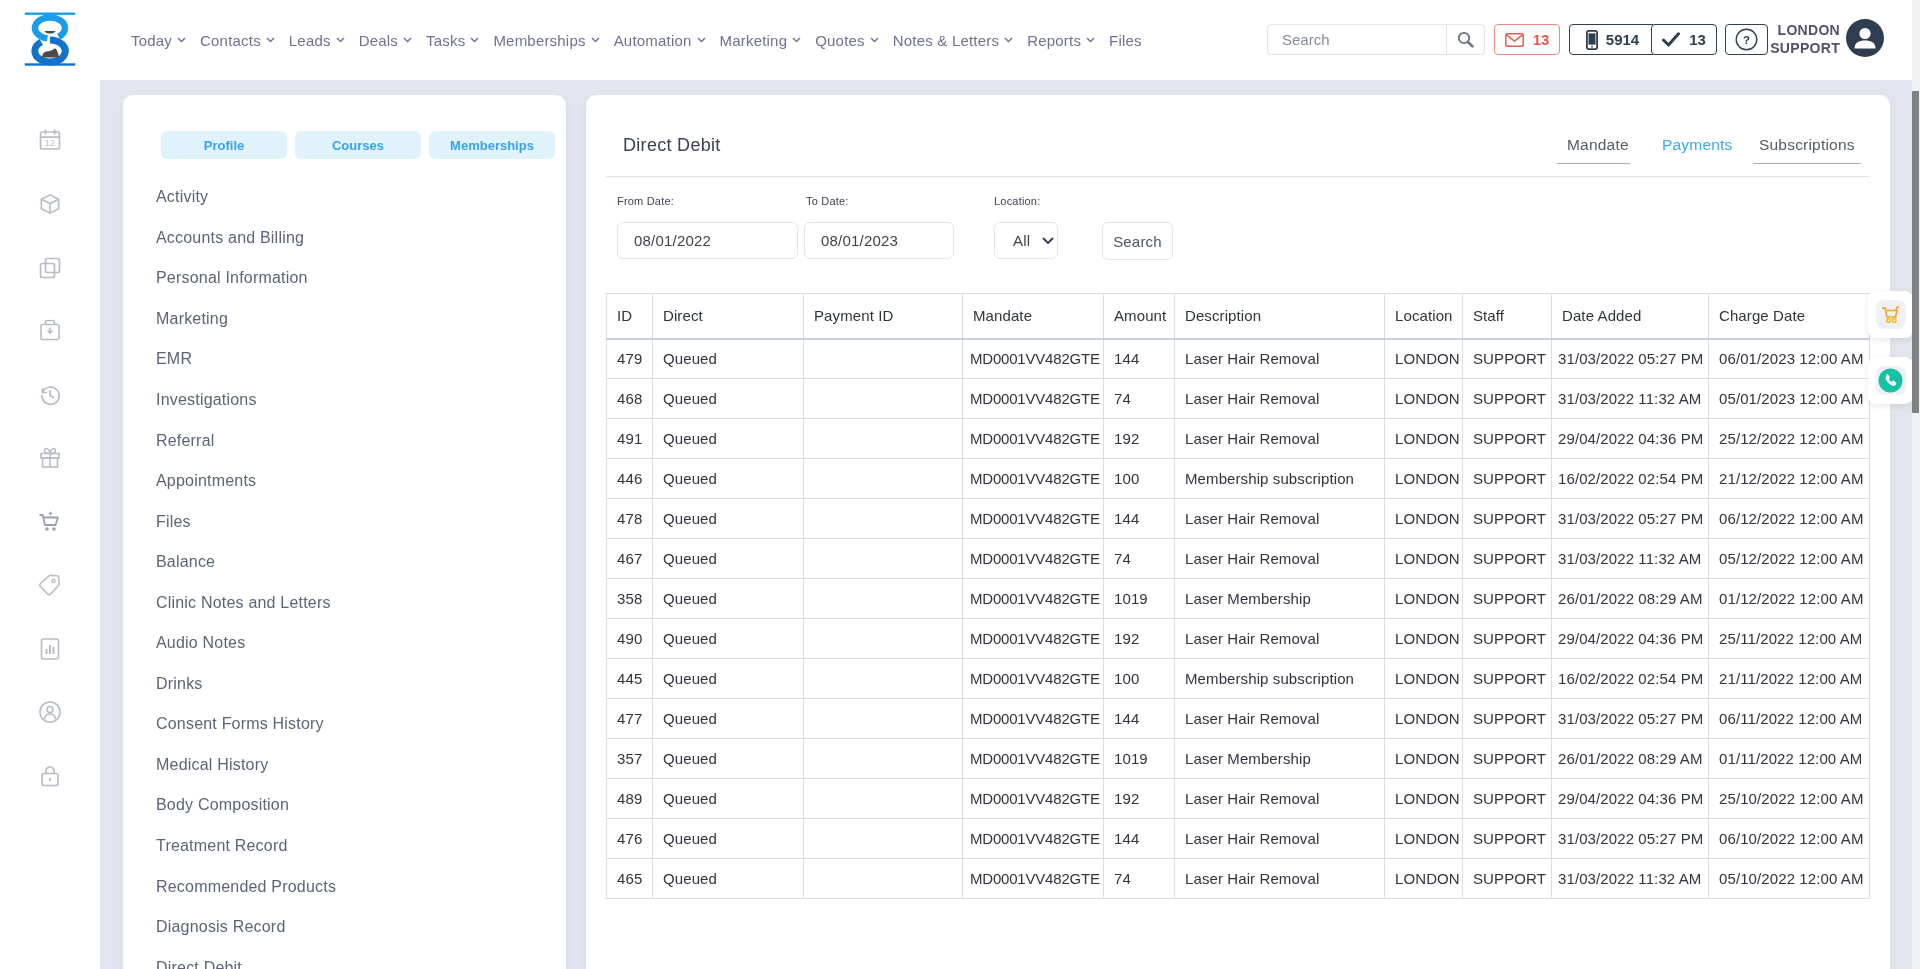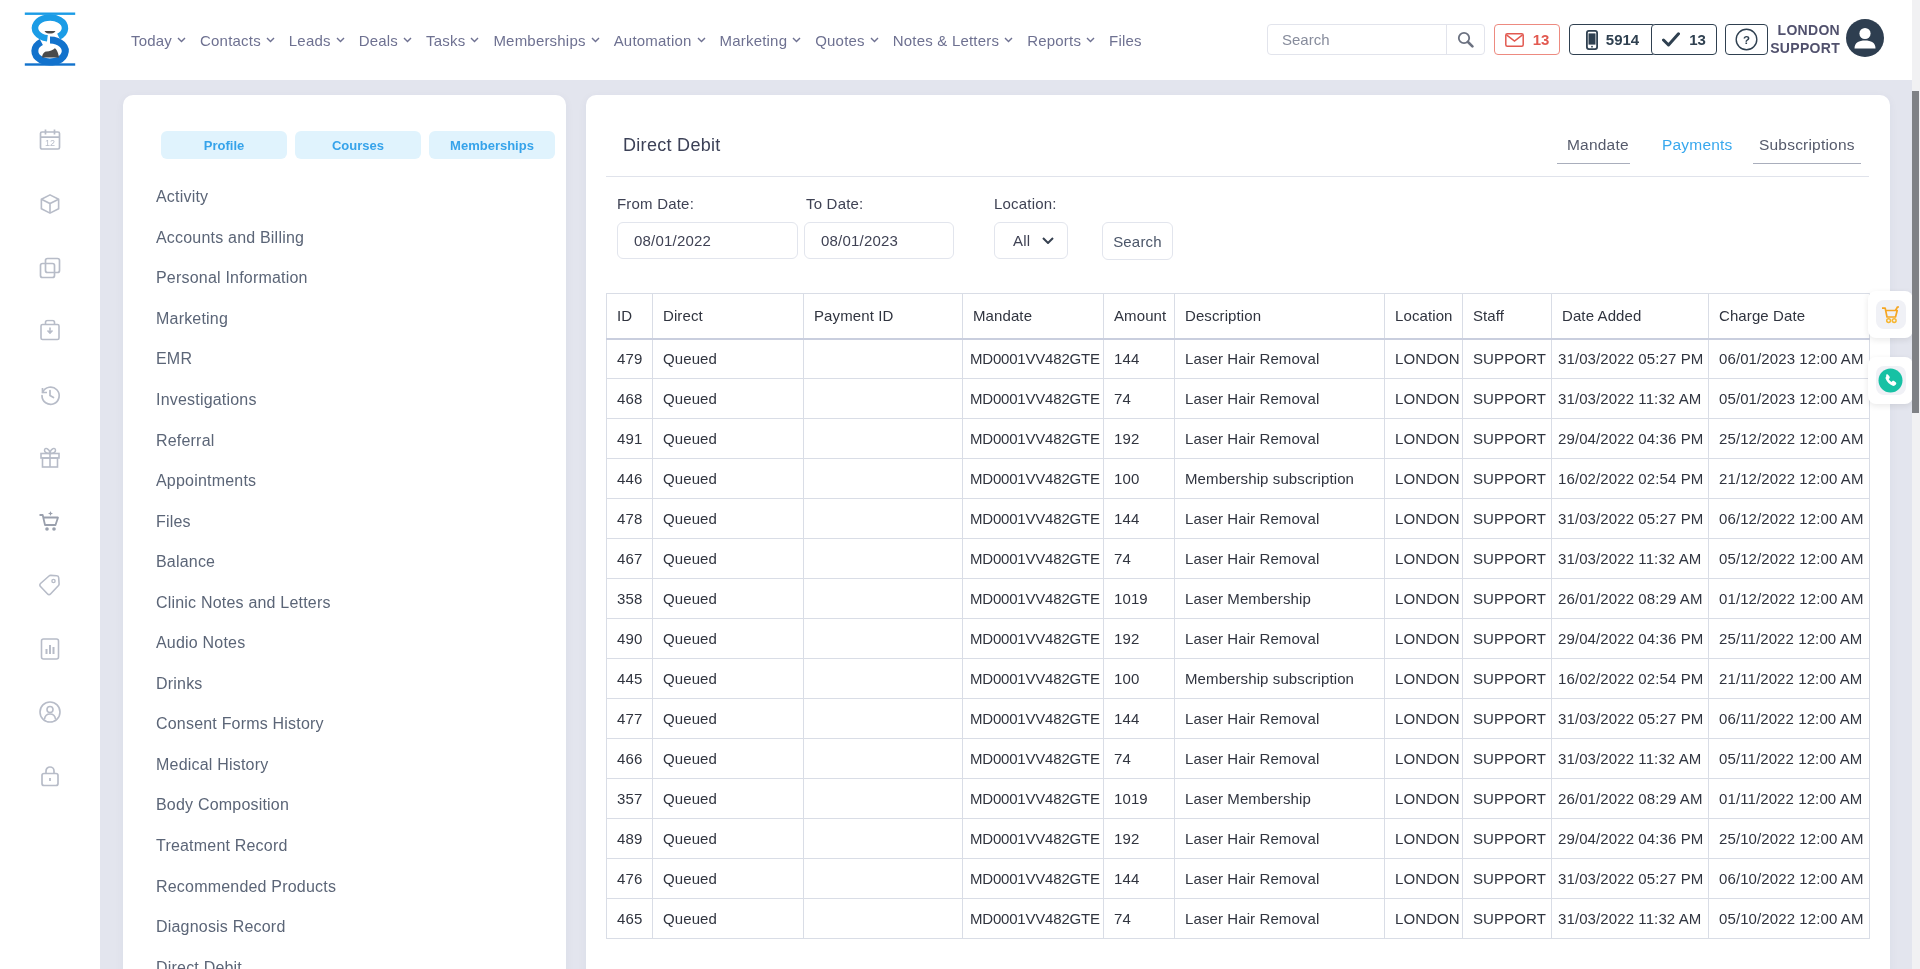--- a/index.html
+++ b/index.html
@@ -30,21 +30,21 @@
 .tabs { position:absolute; left:22px; top:36px; display:flex;padding-left:16px; }
 .tab { width:126px; height:28px; margin-right:8px; background:#e0f3fd; color:#36a3ea; font-size:13px; font-weight:bold; border-radius:6px; display:flex; align-items:center; justify-content:center; }
 .lmenu { position:absolute; left:33px; top:82px; }
 .lmenu div { height:40.55px; display:flex; align-items:center; color:#5b6577; font-size:16px; letter-spacing:0.2px; }
 
 .dd-title { position:absolute; left:37px; top:40px; font-size:18px; color:#3c4157; letter-spacing:0.3px; }
 .mtab { position:absolute; top:41px; font-size:15.5px; color:#555a6b; letter-spacing:0.2px; }
 .mtab.blue { color:#38a8ee; }
 .mtab-line { position:absolute; height:1px; background:#a9aebc; top:68px; }
 .divider { position:absolute; left:20px; top:81px; width:1263px; height:1px; background:#e0e3eb; }
-.flabel { position:absolute; top:100px; font-size:15px; color:#3f4254; letter-spacing:0.2px; }
+.flabel { position:absolute; top:100px; font-size:11px; color:#3f4254; letter-spacing:0.2px; }
 .finput { position:absolute; top:127px; height:37px; border:1px solid #e2e5ed; border-radius:6px; background:#fff; font-size:15px; color:#3f4254; display:flex; align-items:center; letter-spacing:0.2px; }
 
 table { position:absolute; left:20px; top:198px; border-collapse:collapse; table-layout:fixed; width:1263px; }
 th, td { border:1px solid #d9dde6; font-size:15px; color:#30343f; padding:0 0 0 10px; text-align:left; font-weight:normal; white-space:nowrap; overflow:hidden; letter-spacing:0.1px; }
 th { height:45px; border-bottom:2px solid #c9cede; }
 td { height:40px; }
 
 .fbtn { position:absolute; left:1868px; width:45px; height:47px; background:#fff; border-radius:8px; box-shadow:0 2px 6px rgba(0,0,0,0.09); display:flex; align-items:center; justify-content:center; z-index:6; }
 .fbtn .inner { width:30px; height:29px; background:#f0f1f6; border-radius:8px; display:flex; align-items:center; justify-content:center; }
 
@@ -240,21 +240,21 @@
   <div class="mtab" style="left:1173px;">Subscriptions</div>
   <div class="mtab-line" style="left:971px;width:73px;"></div>
   <div class="mtab-line" style="left:1167px;width:108px;"></div>
   <div class="divider"></div>
 
   <div class="flabel" style="left:31px;">From Date:</div>
   <div class="flabel" style="left:220px;">To Date:</div>
   <div class="flabel" style="left:408px;">Location:</div>
   <div class="finput" style="left:31px;width:181px;padding-left:16px;">08/01/2022</div>
   <div class="finput" style="left:218px;width:150px;padding-left:16px;">08/01/2023</div>
-  <div class="finput" style="left:408px;width:74px;padding-left:18px;">All
+  <div class="finput" style="left:408px;width:64px;padding-left:18px;">All
     <svg width="12" height="7" viewBox="0 0 12 7" style="margin-left:12px;">
         <path d="M1 1 L6 6 L11 1" fill="none" stroke="#374151" stroke-width="2"></path>
       </svg>
   </div>
   <div class="finput" style="left:516px;width:71px;height:38px;justify-content:center;padding-left:0;color:#4a5568;">Search</div>
 
   <table id="tbl">
       <colgroup>
         <col style="width:46px">
         <col style="width:151px">
@@ -394,32 +394,20 @@
           <td></td>
           <td style="letter-spacing:-0.2px;padding-left:7px;">MD0001VV482GTE</td>
           <td>144</td>
           <td>Laser Hair Removal</td>
           <td>LONDON</td>
           <td>SUPPORT</td>
           <td style="padding-left:6px;">31/03/2022 05:27 PM</td>
           <td>06/11/2022 12:00 AM</td>
         </tr>
         <tr>
-          <td>466</td>
-          <td>Queued</td>
-          <td></td>
-          <td style="letter-spacing:-0.2px;padding-left:7px;">MD0001VV482GTE</td>
-          <td>74</td>
-          <td>Laser Hair Removal</td>
-          <td>LONDON</td>
-          <td>SUPPORT</td>
-          <td style="padding-left:6px;">31/03/2022 11:32 AM</td>
-          <td>05/11/2022 12:00 AM</td>
-        </tr>
-        <tr>
           <td>357</td>
           <td>Queued</td>
           <td></td>
           <td style="letter-spacing:-0.2px;padding-left:7px;">MD0001VV482GTE</td>
           <td>1019</td>
           <td>Laser Membership</td>
           <td>LONDON</td>
           <td>SUPPORT</td>
           <td style="padding-left:6px;">26/01/2022 08:29 AM</td>
           <td>01/11/2022 12:00 AM</td>

